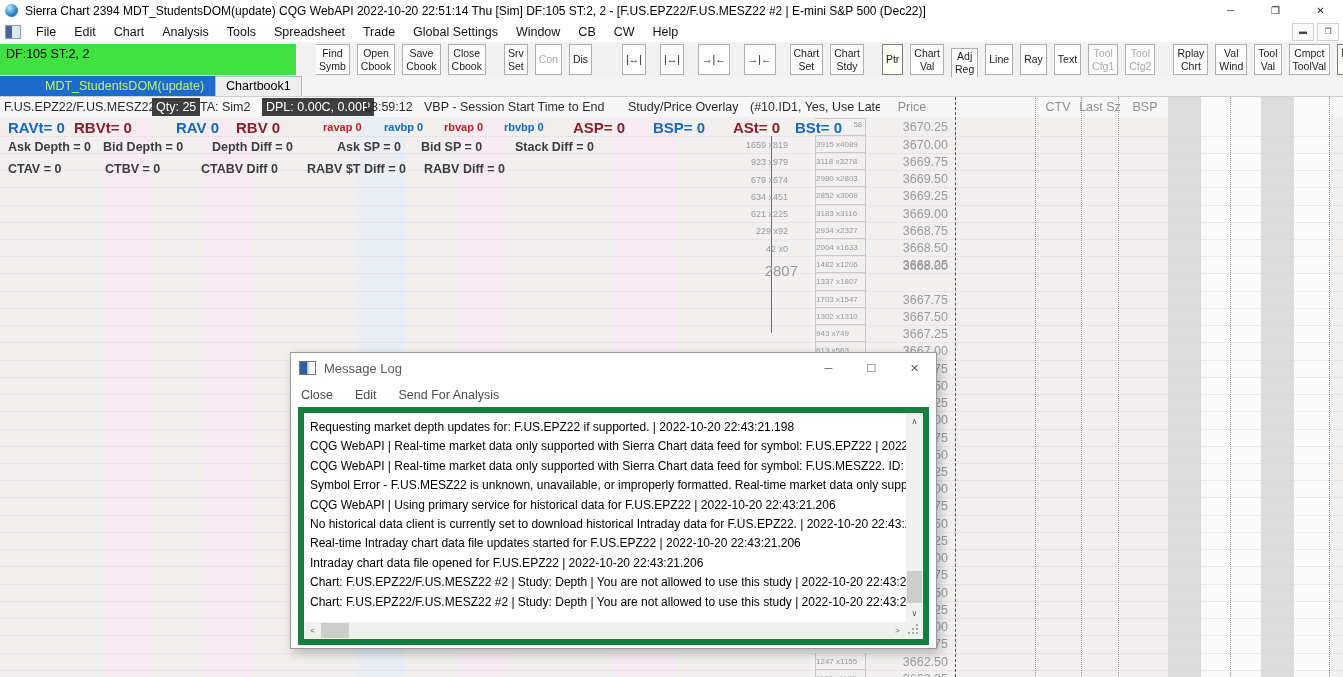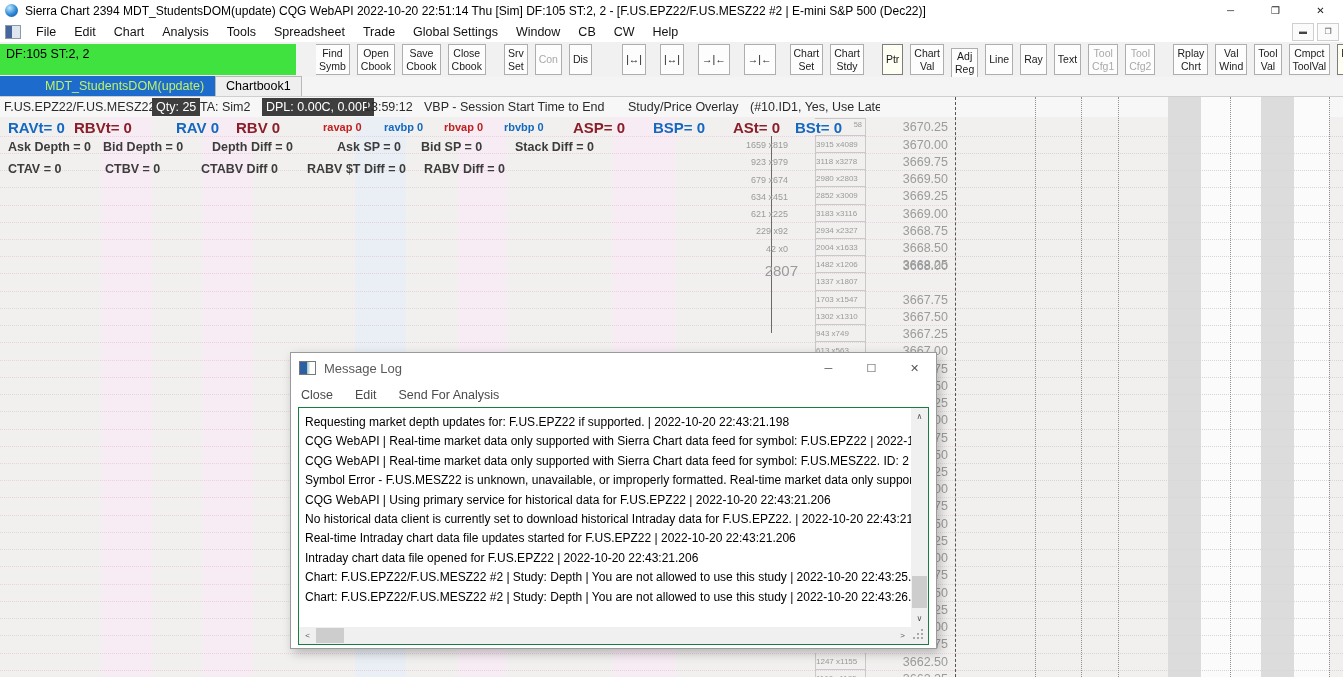--- a/index.html
+++ b/index.html
@@ -78,21 +78,21 @@
   .dialog{position:absolute;left:290px;top:352px;width:647px;height:297px;background:#fff;border:1px solid #9a9a9a;
           box-sizing:border-box;box-shadow:3px 4px 10px rgba(0,0,0,0.25);font-size:12.5px;}
   .ml-titlebar{height:30px;display:flex;align-items:center;}
   .ml-icon{flex:none;width:15px;height:12px;margin:0 8px;border:1px solid #777;
            background:linear-gradient(to right,#2f5fa3 45%,#8fc2b4 45%,#fff 70%);}
   .ml-title{font-size:13px;color:#5a5a5a;}
   .ml-controls{margin-left:auto;display:flex;}
   .ml-btn{width:43px;height:30px;text-align:center;line-height:30px;color:#555;font-size:11px;}
   .ml-menu{height:24px;display:flex;align-items:center;padding-left:10px;color:#4a4a4a;}
   .ml-menu span{margin-right:22px;}
-  .ml-body{position:absolute;left:7px;right:7px;top:54px;bottom:3px;border:1px solid #15803d;background:#fff;}
+  .ml-body{position:absolute;left:7px;right:7px;top:54px;bottom:3px;border:6px solid #15803d;background:#fff;}
   .ml-text{position:absolute;left:0;top:0;right:17px;bottom:17px;overflow:hidden;padding:5px 0 0 6px;
            font-size:12px;line-height:19.4px;color:#000;white-space:nowrap;}
   .ml-vscroll{position:absolute;top:0;right:0;bottom:17px;width:17px;background:#f0f0f0;}
   .ml-hscroll{position:absolute;left:0;right:17px;bottom:0;height:17px;background:#f0f0f0;display:flex;align-items:center;}
   .scr-arrow{flex:none;width:17px;height:17px;line-height:17px;text-align:center;font-size:8px;color:#555;}
   .vthumb{position:absolute;left:1px;right:1px;bottom:19px;height:32px;background:#cdcdcd;}
   .hthumb{flex:none;width:28px;height:15px;background:#cdcdcd;}
   .hspace{flex:1;}
   .ml-grip{position:absolute;right:0;bottom:0;width:17px;height:17px;background:#f0f0f0;}
   .grip-dots{position:absolute;right:3px;bottom:3px;width:2px;height:2px;background:transparent;
@@ -260,20 +260,31 @@
       <div class="sl-item" style="left: 4px;">F.US.EPZ22/F.US.MESZ22</div>
       <div class="sl-item sl-badge" style="left: 152px;">Qty: 25</div>
       <div class="sl-item" style="left: 200px;">TA: Sim2</div>
       <div class="sl-item sl-badge" style="left: 262px;">DPL: 0.00C, 0.00P</div>
       <div class="sl-item" style="left: 364px;">13:59:12</div>
       <div class="sl-item" style="left: 424px;">VBP - Session Start Time to End</div>
       <div class="sl-item" style="left: 628px;">Study/Price Overlay</div>
       <div class="sl-item clip" style="left: 750px; width: 130px;">(#10.ID1, Yes, Use Latest Value fr</div>
     </div>
 
+  <div id="header-layer">
+      <div class="hdr" style="left: 882px; width: 60px;">Price</div>
+      <div class="hdr" style="left: 1033px; width: 50px;">CTV</div>
+      <div class="hdr" style="left: 1075px; width: 50px;">Last Sz</div>
+      <div class="hdr" style="left: 1120px; width: 50px;">BSP</div>
+      <div class="hdr" style="left: 1168px; width: 33px; color: rgb(140, 224, 140);">Buy</div>
+      <div class="hdr" style="left: 1197px; width: 36px;">RBV</div>
+      <div class="hdr" style="left: 1228px; width: 32px;">Rav</div>
+      <div class="hdr" style="left: 1261px; width: 33px; color: rgb(240, 144, 144);">Sell</div>
+      <div class="hdr" style="left: 1294px; width: 36px;">ASP</div>
+    </div>
 
   <div id="chart">
       <div class="stripe p" style="left: 102px; width: 50px;"></div>
       <div class="stripe p" style="left: 203px; width: 50px;"></div>
       <div class="stripe b" style="left: 355px; width: 51px;"></div>
       <div class="stripe p" style="left: 458px; width: 48px;"></div>
       <div class="stripe p" style="left: 613px; width: 62px;"></div>
       <div class="colrect white" style="left: 1201px; width: 60px;"></div>
       <div class="colrect white" style="left: 1294px; width: 35px;"></div>
       <div class="colrect gray" style="left: 1168px; width: 33px;"></div>

